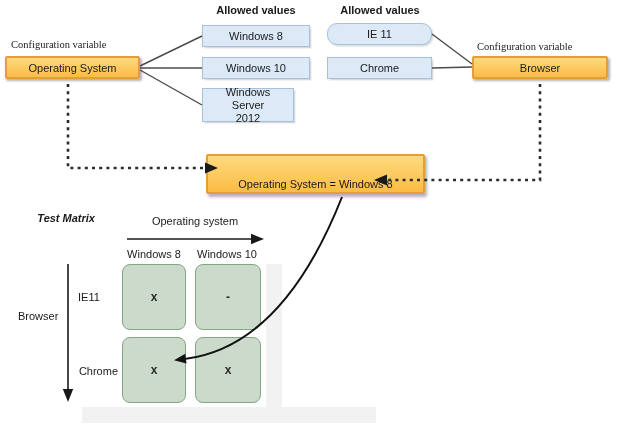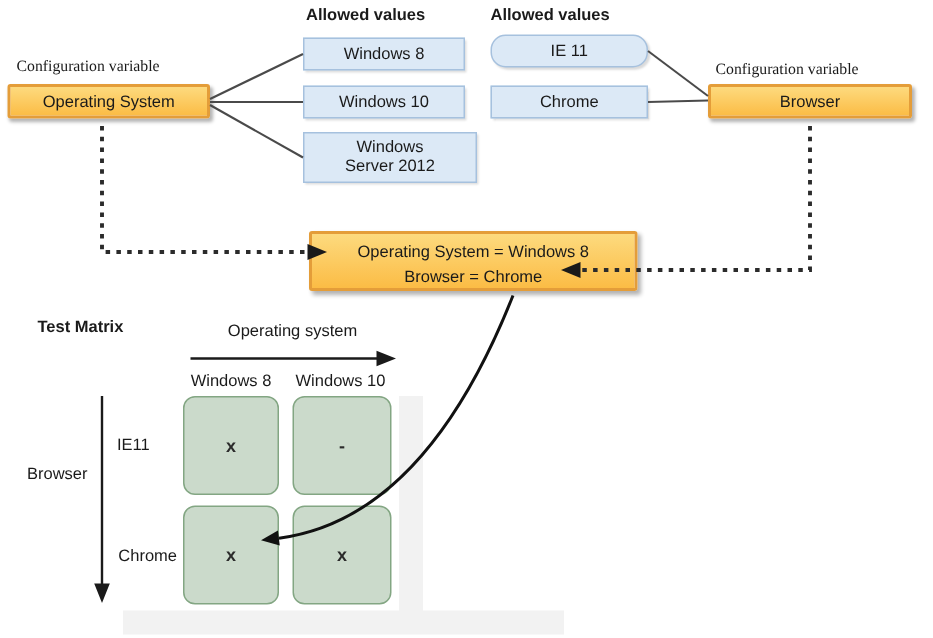--- a/index.html
+++ b/index.html
@@ -2,39 +2,39 @@
 <html><head>
 <meta charset="utf-8">
 <style>
   html,body{margin:0;padding:0;background:#fff;}
   .canvas{
     position:relative;width:622px;height:425px;background:#fff;overflow:hidden;
     font-family:"Liberation Sans",sans-serif;color:#1a1a1a;
   }
   .abs{position:absolute;}
   .caption{font-size:10.5px;white-space:nowrap;font-family:Liberation Serif, serif;}
-  .hdr{font-size:11px;font-weight:bold;white-space:nowrap;}
+  .hdr{font-size:11px;font-weight:bold;white-space:nowrap;text-align:center;}
   .varbox{
     background:linear-gradient(#fdda7e,#fbbc45);
     border:2px solid #e49d39;border-radius:2px;
     box-shadow:1.5px 2px 2.5px rgba(0,0,0,.3);
     display:flex;align-items:center;justify-content:center;
     font-size:11px;text-align:center;box-sizing:border-box;
   }
   .valbox{
     background:#dce9f6;border:1px solid #a6c1de;
     box-shadow:1.5px 1.5px 1.5px rgba(0,0,0,.15);
     display:flex;align-items:center;justify-content:center;
     font-size:11px;text-align:center;line-height:13px;box-sizing:border-box;
   }
   .configbox{
     background:linear-gradient(#fdda7e,#fbbc45);
     border:2px solid #e49d39;border-radius:2px;
     box-shadow:2px 2.5px 3px rgba(0,0,0,.3);
-    font-size:11px;text-align:center;box-sizing:border-box;padding-top:4px;
+    font-size:11px;text-align:center;box-sizing:border-box;padding-top:20px;
   }
   .configbox div{line-height:17px;}
   .cell{
     background:#cbdacb;border:1.5px solid #83a683;border-radius:8px;
     display:flex;align-items:center;justify-content:center;
     font-size:12px;font-weight:bold;color:#2b2b2b;box-sizing:border-box;
   }
   .shadowstrip{background:#f2f2f2;}
   .axislbl{font-size:11px;white-space:nowrap;}
   svg.overlay{position:absolute;left:0;top:0;width:622px;height:425px;pointer-events:none;}
@@ -46,34 +46,33 @@
 
   <div class="abs shadowstrip" style="left:266px;top:264px;width:16px;height:144px;"></div>
   <div class="abs shadowstrip" style="left:82px;top:407px;width:294px;height:16px;"></div>
 
   <div class="abs caption" style="left:11px;top:39px;width:130px;">Configuration variable</div>
   <div class="abs varbox" style="left:5px;top:56px;width:135px;height:23px;">Operating System</div>
 
   <div class="abs hdr" style="left:204px;top:4px;width:104px;">Allowed values</div>
   <div class="abs valbox" style="left:202px;top:25px;width:108px;height:22px;">Windows 8</div>
   <div class="abs valbox" style="left:202px;top:57px;width:108px;height:22px;">Windows 10</div>
-  <div class="abs valbox" style="left:202px;top:88px;width:116px;height:34px;padding:0 18px;">Windows Server 2012</div>
+  <div class="abs valbox" style="left:202px;top:88px;width:92px;height:34px;padding:0 18px;">Windows Server 2012</div>
 
   <div class="abs hdr" style="left:327px;top:4px;width:106px;">Allowed values</div>
   <div class="abs valbox" style="left:327px;top:23px;width:105px;height:22px;border-radius:10px;">IE 11</div>
   <div class="abs valbox" style="left:327px;top:57px;width:105px;height:22px;">Chrome</div>
   <div class="abs caption" style="left:477px;top:41px;width:126px;">Configuration variable</div>
   <div class="abs varbox" style="left:472px;top:56px;width:136px;height:23px;">Browser</div>
 
   <div class="abs configbox" style="left:206px;top:154px;width:219px;height:40px;">
     <div>Operating System = Windows 8</div>
-    <div>Browser = Chrome</div>
   </div>
 
-  <div class="abs hdr" style="left:25px;top:212px;width:70px;text-align:left;">Test Matrix</div>
+  <div class="abs hdr" style="left:25px;top:212px;width:70px;text-align:right;font-style:italic;">Test Matrix</div>
   <div class="abs axislbl" style="left:135px;top:215px;width:120px;text-align:center;">Operating system</div>
   <div class="abs axislbl" style="left:18px;top:310px;width:48px;">Browser</div>
 
   <div class="abs axislbl" style="left:122px;top:248px;width:64px;text-align:center;">Windows 8</div>
   <div class="abs axislbl" style="left:193px;top:248px;width:68px;text-align:center;">Windows 10</div>
   <div class="abs axislbl" style="left:78px;top:291px;width:40px;text-align:left;">IE11</div>
   <div class="abs axislbl" style="left:72px;top:365px;width:46px;text-align:right;">Chrome</div>
 
   <div class="abs cell" style="left:122px;top:264px;width:64px;height:66px;">x</div>
   <div class="abs cell" style="left:195px;top:264px;width:66px;height:66px;">-</div>

